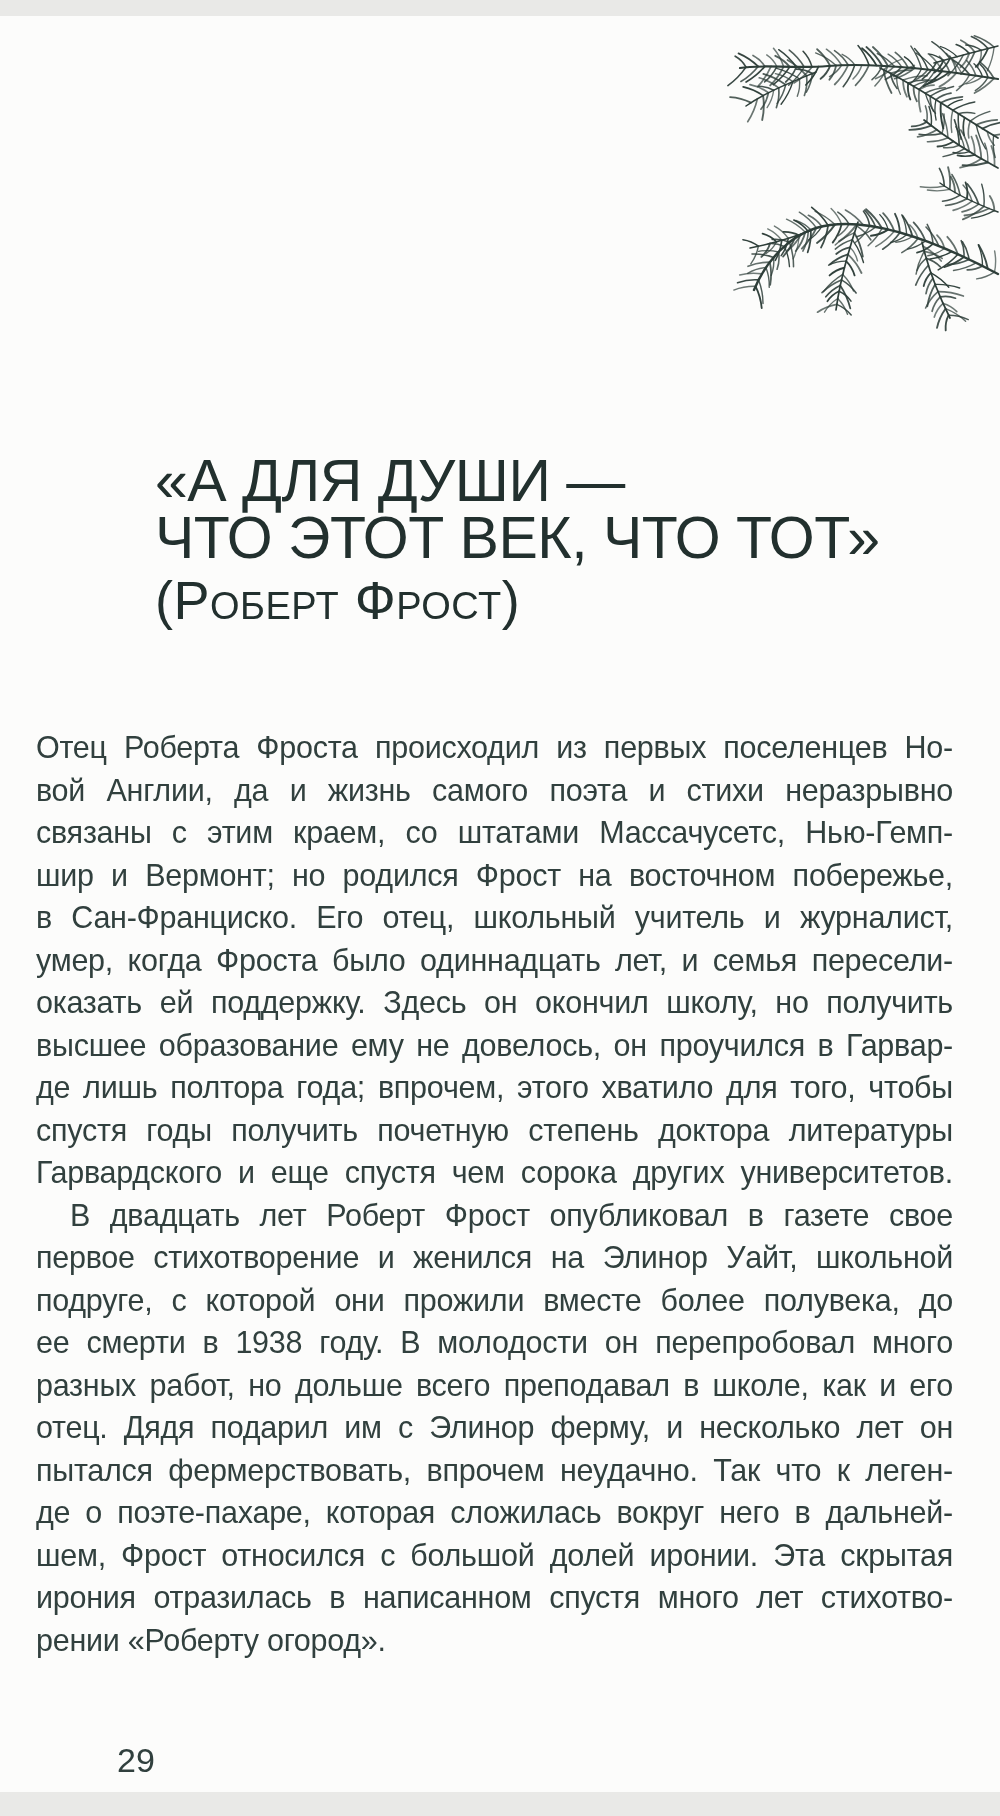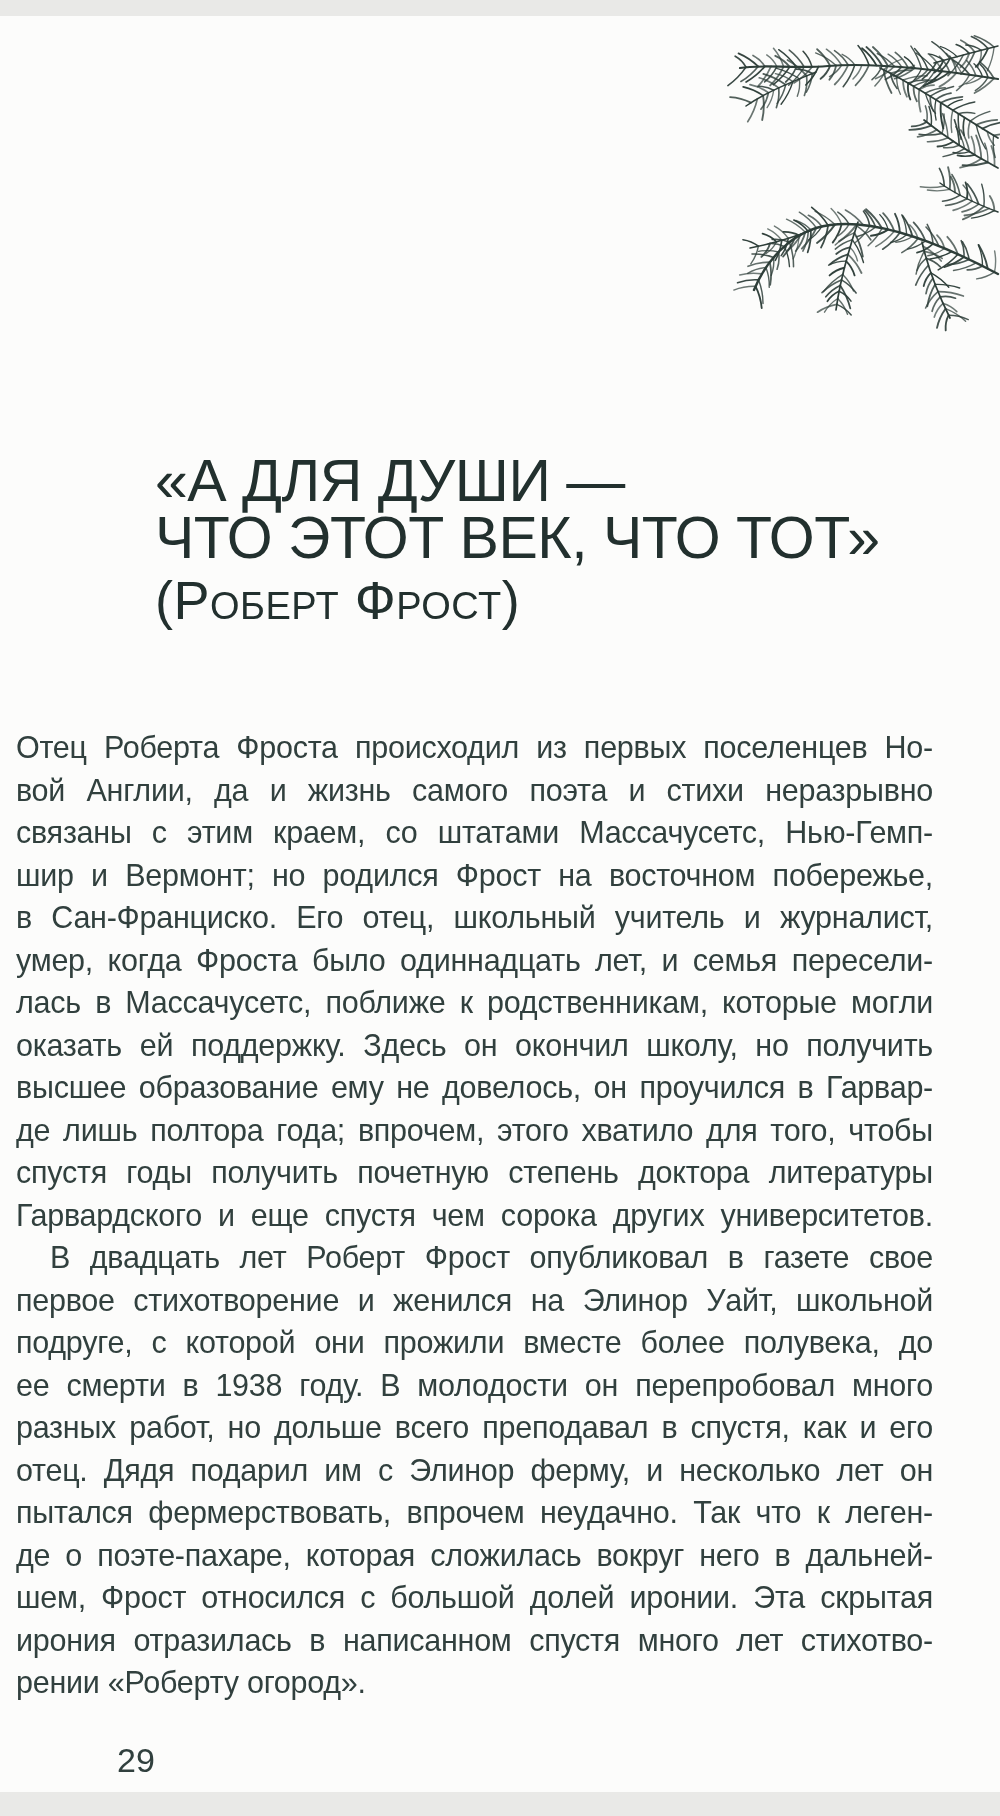--- a/index.html
+++ b/index.html
@@ -40,21 +40,21 @@
   }
   .title-author{
     margin-top:3px;
     font-size:54px;line-height:60px;
     font-variant:small-caps;
     letter-spacing:0.5px;
     white-space:nowrap;
   }
   
   .body-text{
-    position:absolute;left:16px;top:710px;width:917px;
+    position:absolute;left:36px;top:710px;width:917px;
   }
   .para{margin:0;padding:0;}
   .line{
     height:42.5px;line-height:42.5px;
     font-size:30.5px;
     letter-spacing:-0.25px;
     text-align:justify;
     text-align-last:justify;
     overflow:visible;
     white-space:normal;
@@ -413,33 +413,32 @@
   </header>
 
   <main class="body-text">
       <div class="para">
         <div class="line">Отец Роберта Фроста происходил из первых поселенцев Но-</div>
         <div class="line">вой Англии, да и жизнь самого поэта и стихи неразрывно</div>
         <div class="line">связаны с этим краем, со штатами Массачусетс, Нью-Гемп-</div>
         <div class="line">шир и Вермонт; но родился Фрост на восточном побережье,</div>
         <div class="line">в Сан-Франциско. Его отец, школьный учитель и журналист,</div>
         <div class="line">умер, когда Фроста было одиннадцать лет, и семья пересели-</div>
-        <div class="line">лась в Массачусетс, поближе к родственникам, которые могли</div>
         <div class="line">оказать ей поддержку. Здесь он окончил школу, но получить</div>
         <div class="line">высшее образование ему не довелось, он проучился в Гарвар-</div>
         <div class="line">де лишь полтора года; впрочем, этого хватило для того, чтобы</div>
         <div class="line">спустя годы получить почетную степень доктора литературы</div>
         <div class="line">Гарвардского и еще спустя чем сорока других университетов.</div>
       </div>
       <div class="para">
         <div class="line indent">В двадцать лет Роберт Фрост опубликовал в газете свое</div>
         <div class="line">первое стихотворение и женился на Элинор Уайт, школьной</div>
         <div class="line">подруге, с которой они прожили вместе более полувека, до</div>
         <div class="line">ее смерти в 1938 году. В молодости он перепробовал много</div>
-        <div class="line">разных работ, но дольше всего преподавал в спустя, как и его</div>
+        <div class="line">разных работ, но дольше всего преподавал в школе, как и его</div>
         <div class="line">отец. Дядя подарил им с Элинор ферму, и несколько лет он</div>
         <div class="line">пытался фермерствовать, впрочем неудачно. Так что к леген-</div>
         <div class="line">де о поэте-пахаре, которая сложилась вокруг него в дальней-</div>
         <div class="line">шем, Фрост относился с большой долей иронии. Эта скрытая</div>
         <div class="line">ирония отразилась в написанном спустя много лет стихотво-</div>
         <div class="line short">рении «Роберту огород».</div>
       </div>
     </main>
 
   <div class="page-number">29</div>

